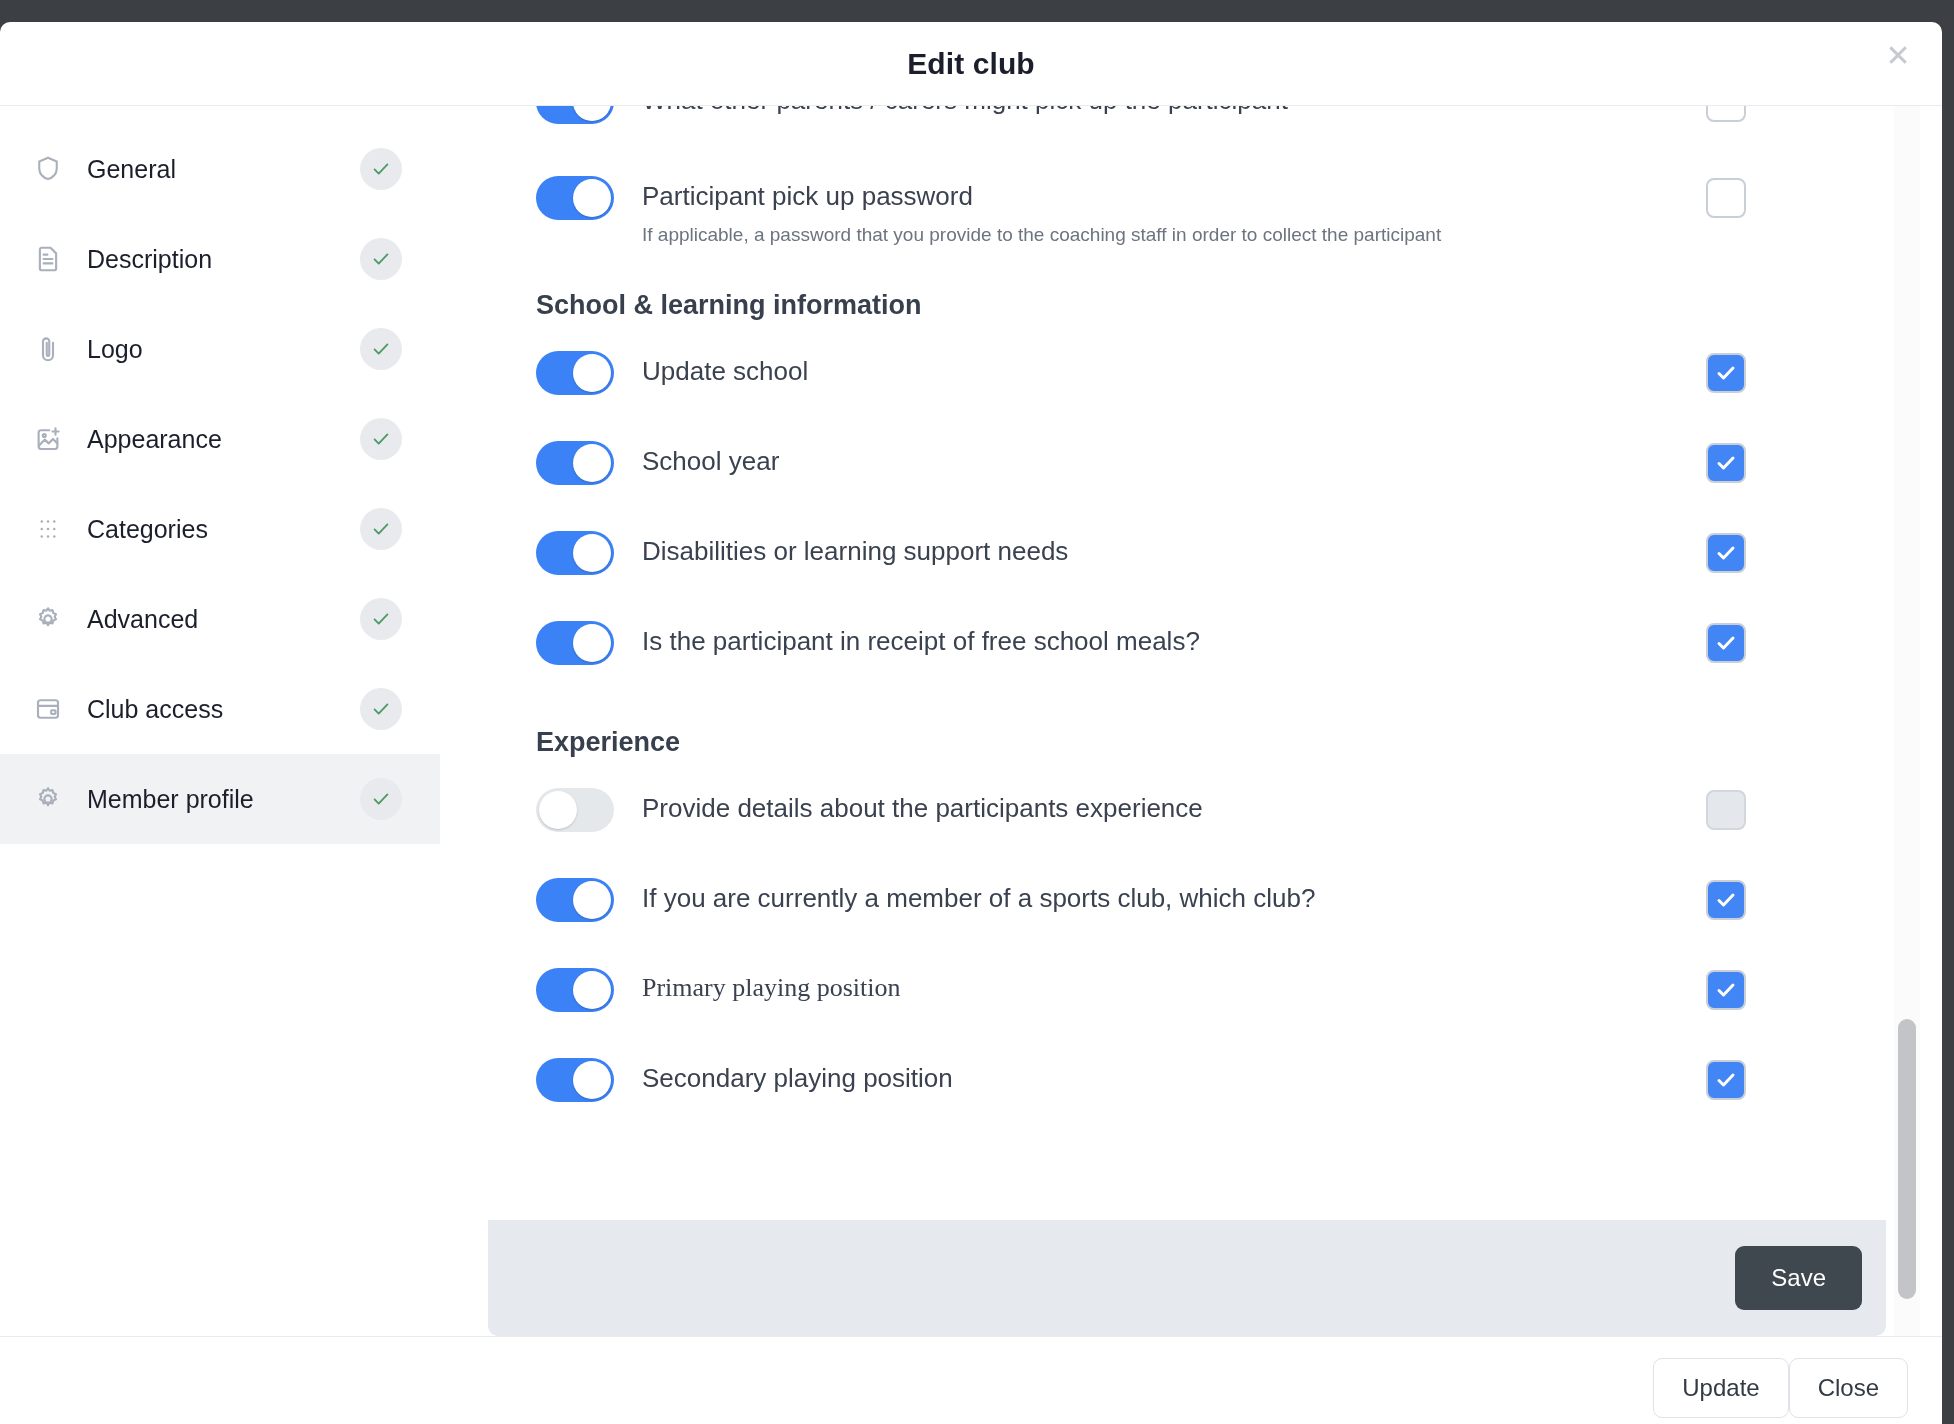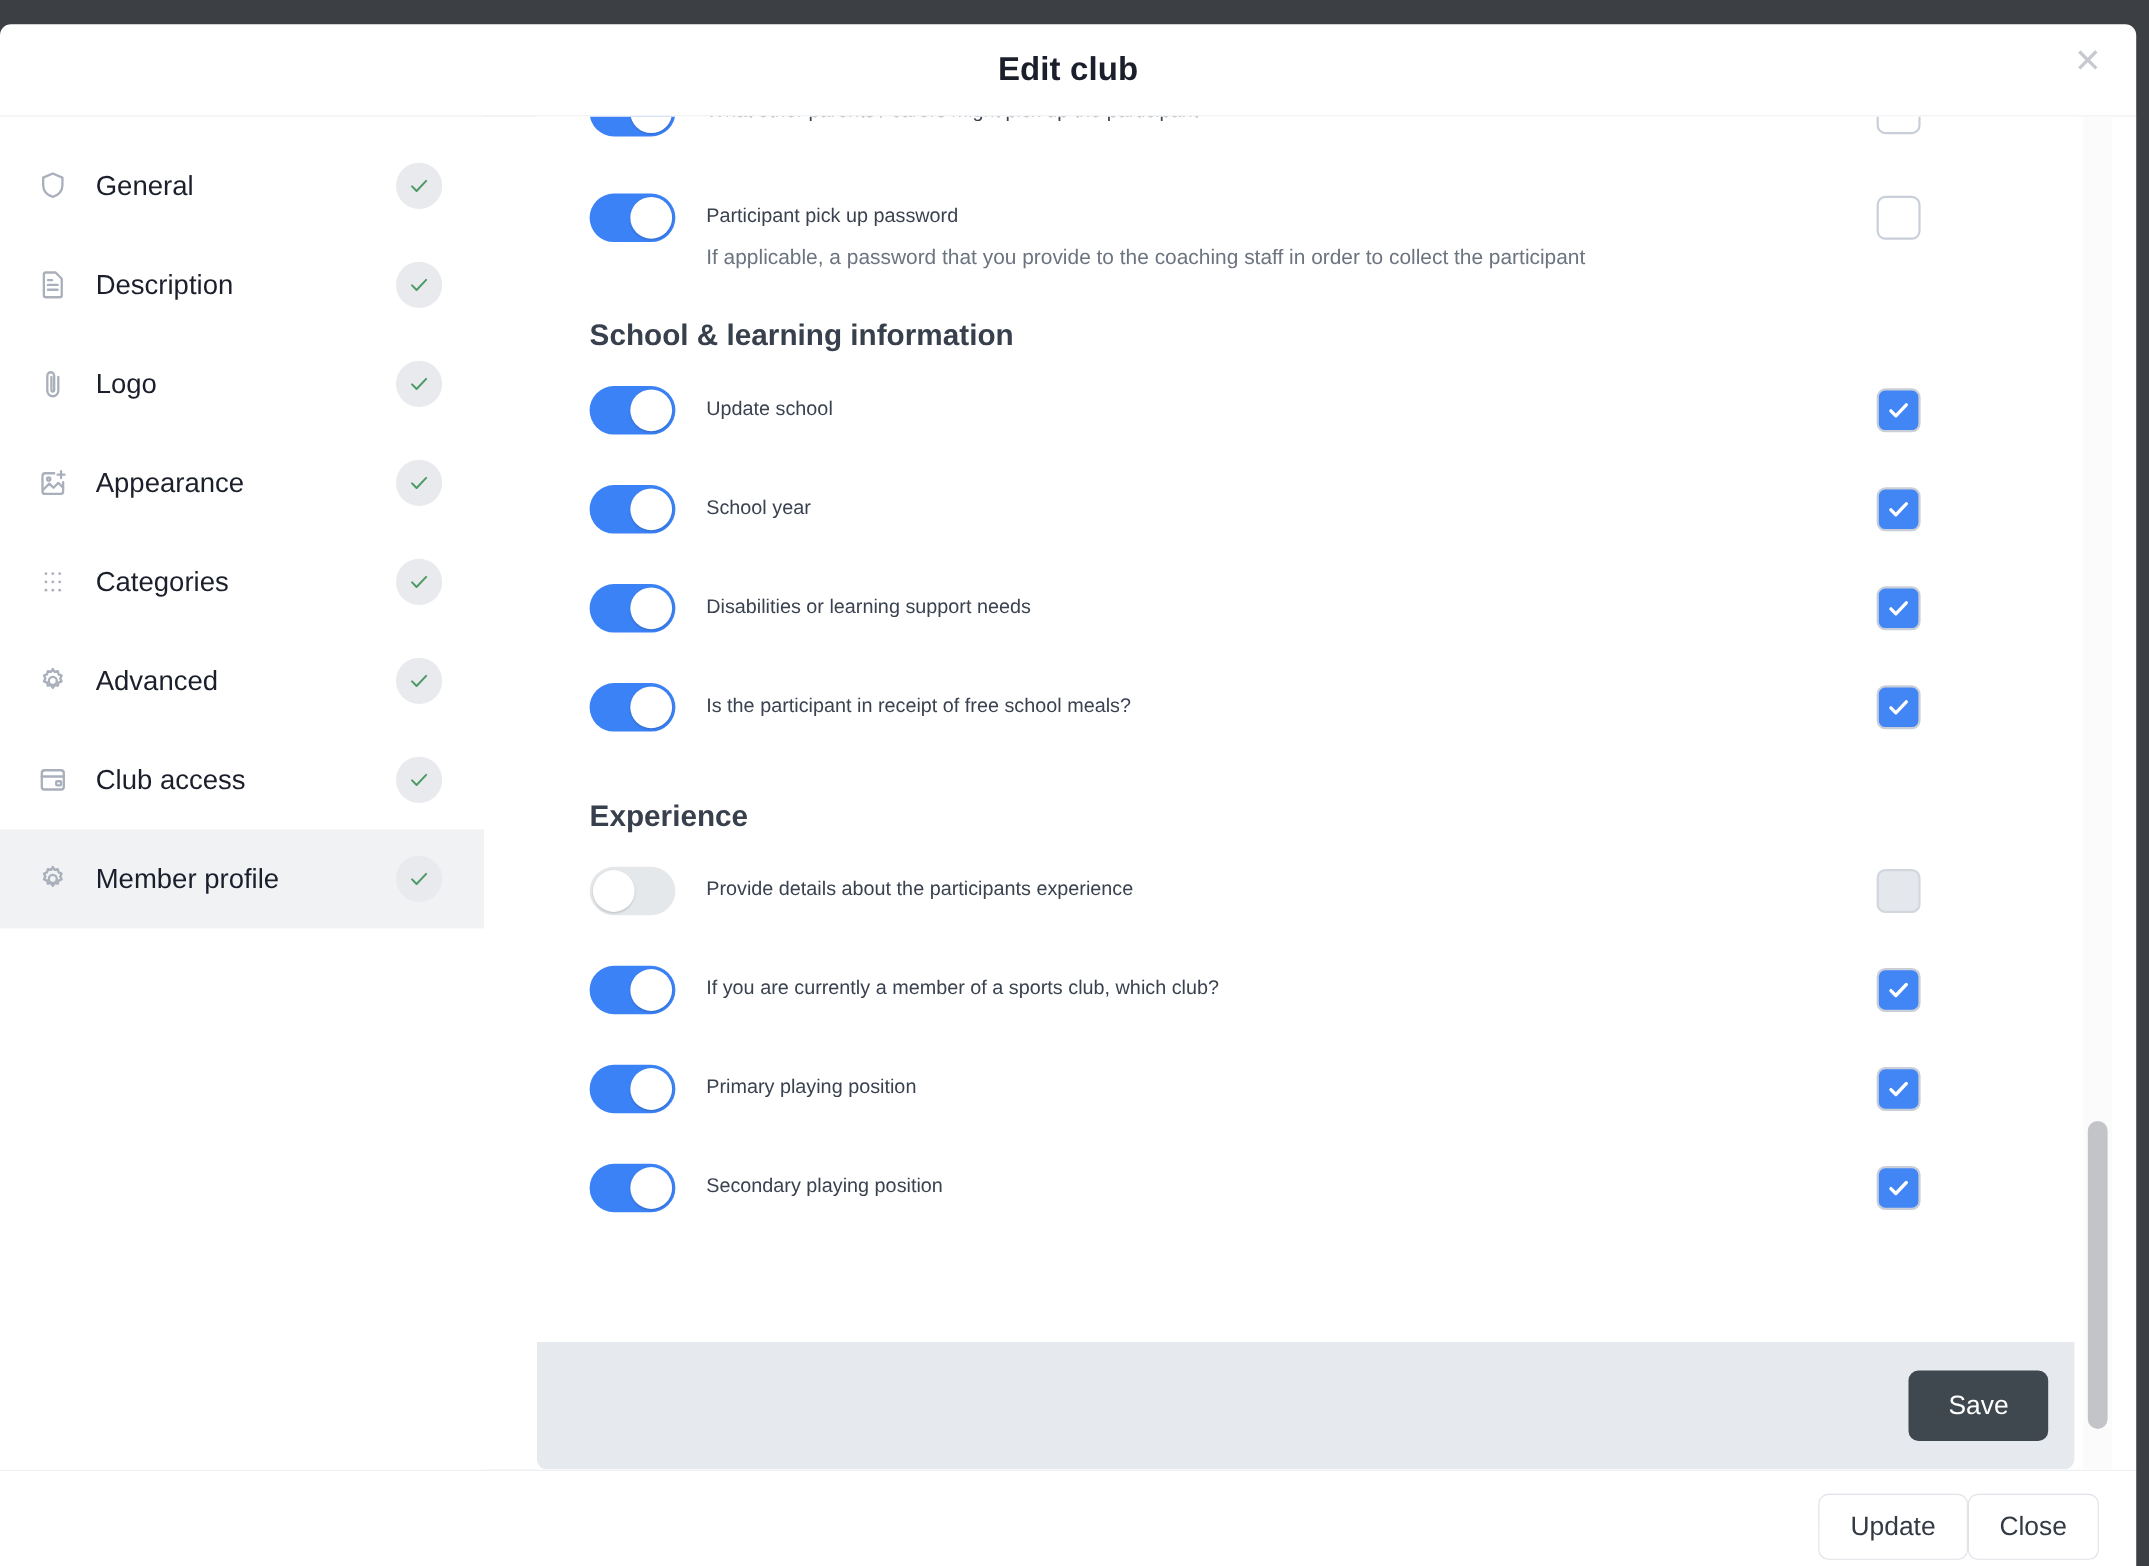--- a/index.html
+++ b/index.html
@@ -136,21 +136,21 @@
     box-shadow: 0 1px 2px rgba(0,0,0,.18);
   }
   .toggle.on .knob { left: 37px; }
   .row-text {
     flex: 1 1 auto;
     padding-left: 28px;
     padding-right: 20px;
     min-width: 0;
   }
   .row-label {
-    font-size: 18px;
+    font-size: 26px;
     color: #3a4250;
     line-height: 44px;
     white-space: nowrap;
   }
   .row-desc {
     font-size: 19px;
     color: #6c7480;
     line-height: 30px;
     margin-top: 2px;
     white-space: nowrap;
@@ -469,21 +469,21 @@
                   <svg width="24" height="24" viewBox="0 0 24 24">
                     <path d="M5 12.5l4.5 4.5L19 7" fill="none" stroke="#ffffff" stroke-width="3" stroke-linecap="round" stroke-linejoin="round"></path>
                   </svg>
                 </span>
               </div>
               <div class="row">
                 <span class="toggle on">
                   <span class="knob"></span>
                 </span>
                 <span class="row-text">
-                  <span class="row-label" style="display: block;">Primary playing position</span>
+                  <span class="row-label" style="display: block; font-family: Liberation Serif, serif;">Primary playing position</span>
                 </span>
                 <span class="cbx checked">
                   <svg width="24" height="24" viewBox="0 0 24 24">
                     <path d="M5 12.5l4.5 4.5L19 7" fill="none" stroke="#ffffff" stroke-width="3" stroke-linecap="round" stroke-linejoin="round"></path>
                   </svg>
                 </span>
               </div>
               <div class="row">
                 <span class="toggle on">
                   <span class="knob"></span>

